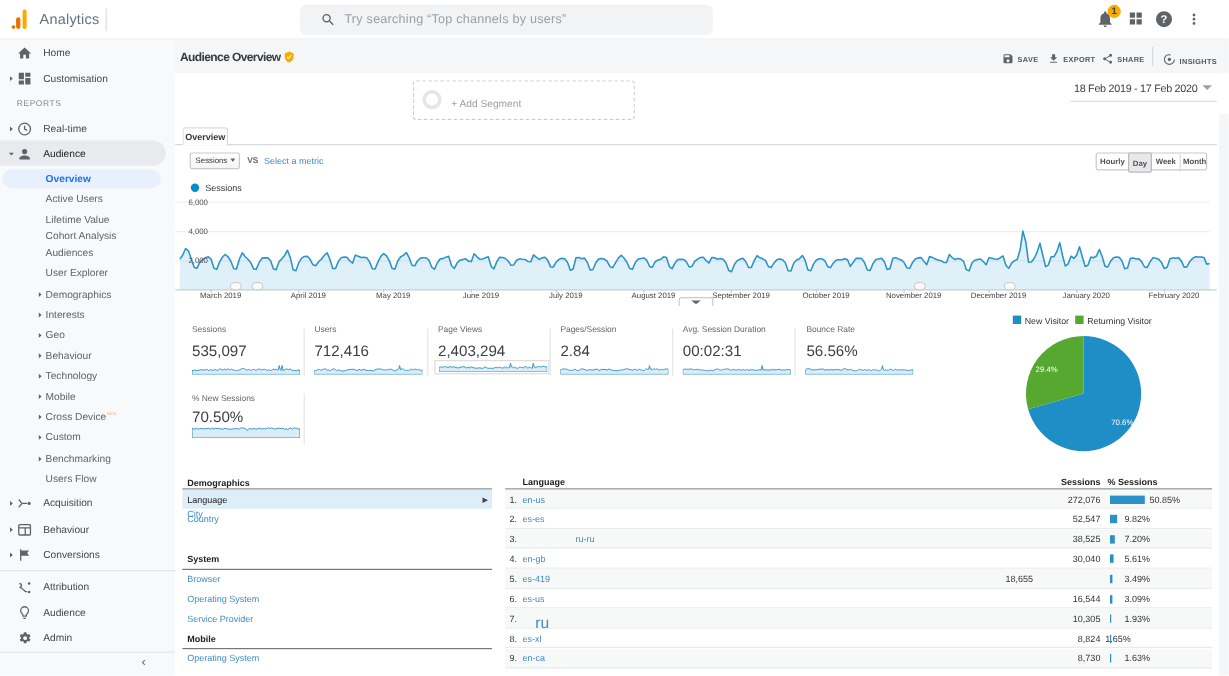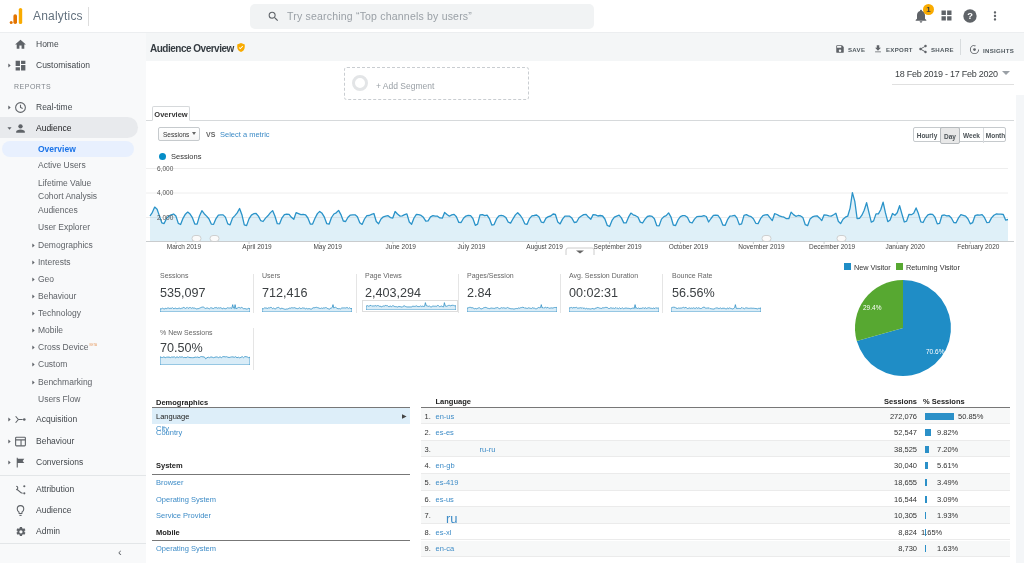--- a/index.html
+++ b/index.html
@@ -404,21 +404,21 @@
 <div class="abs" style="left:791.0px;top:383.7px;font-size:7.5px;color:#333;">7.20%</div>
 <div class="abs" style="left:275px;top:396.5px;width:589px;height:16.6px;background:#fff;border-bottom:1px solid #ebebeb;"></div>
 <div class="abs" style="left:278.5px;top:400.3px;font-size:7.5px;color:#333;">4.</div>
 <div class="abs" style="left:289.5px;top:400.3px;font-size:7.5px;color:#3e8cc7;">en-gb</div>
 <div class="abs" style="left:692px;top:400.3px;width:79px;font-size:7.5px;color:#333;text-align:right;">30,040</div>
 <div class="abs" style="left:779px;top:401.3px;width:3.2px;height:7px;background:#2b90c8;"></div>
 <div class="abs" style="left:791.0px;top:400.3px;font-size:7.5px;color:#333;">5.61%</div>
 <div class="abs" style="left:275px;top:413.1px;width:589px;height:16.6px;background:#f7f8f8;border-bottom:1px solid #ebebeb;"></div>
 <div class="abs" style="left:278.5px;top:416.9px;font-size:7.5px;color:#333;">5.</div>
 <div class="abs" style="left:289.5px;top:416.9px;font-size:7.5px;color:#3e8cc7;">es-419</div>
-<div class="abs" style="left:692px;top:416.9px;width:79px;font-size:7.5px;color:#333;text-align:right;">18,655</div>
+<div class="abs" style="left:692px;top:416.9px;width:79px;font-size:7.5px;color:#333;">18,655</div>
 <div class="abs" style="left:779px;top:417.9px;width:2.0px;height:7px;background:#2b90c8;"></div>
 <div class="abs" style="left:791.0px;top:416.9px;font-size:7.5px;color:#333;">3.49%</div>
 <div class="abs" style="left:275px;top:429.7px;width:589px;height:16.6px;background:#fff;border-bottom:1px solid #ebebeb;"></div>
 <div class="abs" style="left:278.5px;top:433.5px;font-size:7.5px;color:#333;">6.</div>
 <div class="abs" style="left:289.5px;top:433.5px;font-size:7.5px;color:#3e8cc7;">es-us</div>
 <div class="abs" style="left:692px;top:433.5px;width:79px;font-size:7.5px;color:#333;text-align:right;">16,544</div>
 <div class="abs" style="left:779px;top:434.5px;width:1.8px;height:7px;background:#2b90c8;"></div>
 <div class="abs" style="left:791.0px;top:433.5px;font-size:7.5px;color:#333;">3.09%</div>
 <div class="abs" style="left:275px;top:446.3px;width:589px;height:16.6px;background:#f7f8f8;border-bottom:1px solid #ebebeb;"></div>
 <div class="abs" style="left:278.5px;top:450.1px;font-size:7.5px;color:#333;">7.</div>

